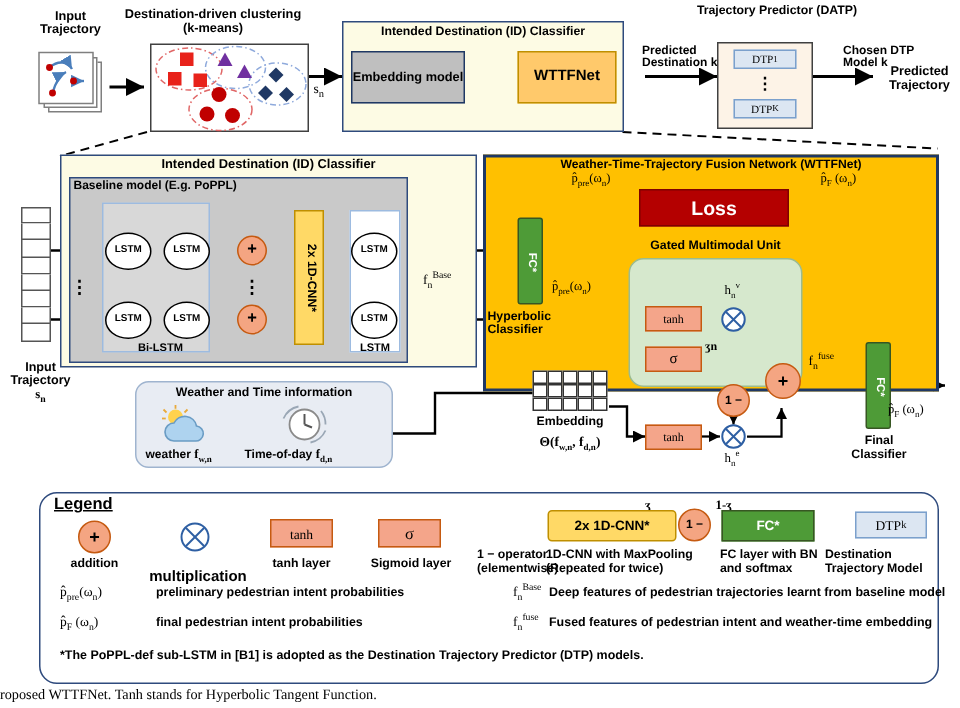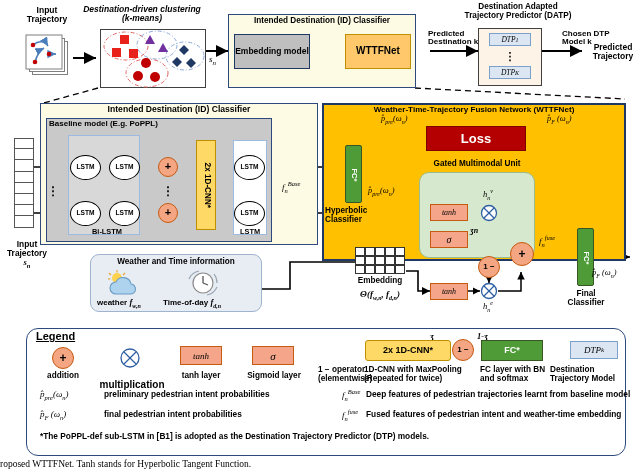--- a/index.html
+++ b/index.html
@@ -1,20 +1,20 @@
 <!DOCTYPE html>
 <html><head>
 <meta charset="utf-8">
 <style>
   html,body{margin:0;padding:0;background:#fff;}
   body{width:640px;height:472px;position:relative;overflow:hidden;
        font-family:"Liberation Sans",sans-serif;color:#000;}
   .abs{position:absolute;}
   .lbl{font-weight:bold;line-height:1.05;text-align:center;}
-  .it{font-style:italic;font-family:"Liberation Serif",serif;}
+  .it{font-family:"Liberation Serif",serif;}
   svg{position:absolute;left:0;top:0;overflow:visible;}
   .box{position:absolute;box-sizing:border-box;}
   .ctr{display:flex;align-items:center;justify-content:center;text-align:center;}
 
   
   .panel-id-top{border:1px solid #2e4a7d;background:#fdfbe4;}
   .panel-wttf{border:2px solid #1f3864;background:#ffc000;}
   .panel-idmain{border:1px solid #2e4a7d;background:#fdfbe4;}
   .panel-base{border:1px solid #2e4a7d;background:#c9c9c9;}
   .panel-bilstm{border:1px solid #9dbbe0;background:#d8d8d8;}
@@ -141,21 +141,21 @@
 <svg style="left:26px;top:35px;" width="36" height="34">
   <rect x="0" y="0" width="36" height="34" fill="#fff" stroke="#7f7f7f" stroke-width="1"></rect>
   <path d="M7,10 C13,5 19,6 22,11" fill="none" stroke="#4a7ebb" stroke-width="1.6" marker-end="url(#ahb)"></path>
   <path d="M9,27 C11,20 14,15 18,13" fill="none" stroke="#4a7ebb" stroke-width="1.6" marker-end="url(#ahb)"></path>
   <path d="M23,19 C26,19 28,19 30,19" fill="none" stroke="#4a7ebb" stroke-width="1.6" marker-end="url(#ahb)"></path>
   <circle cx="7" cy="10" r="2.3" fill="#c00000"></circle>
   <circle cx="9" cy="27" r="2.3" fill="#c00000"></circle>
   <circle cx="23" cy="19" r="2.3" fill="#c00000"></circle>
 </svg>
 
-<div class="abs lbl" style="left:78px;top:5px;width:128px;font-size:8.5px;font-style:italic;">
+<div class="abs lbl" style="left:78px;top:5px;width:128px;font-size:8.5px;">
   <div>Destination-driven clustering</div>
   <div>(k-means)</div>
 </div>
 <div class="box clusterbox" style="left:100px;top:29px;width:106px;height:59px;"></div>
 <svg style="left:100px;top:29px;" width="106" height="59">
   <ellipse cx="26" cy="17" rx="22" ry="14" fill="none" stroke="#e06666" stroke-width="1" stroke-dasharray="4,2,1,2"></ellipse>
   <ellipse cx="57" cy="16" rx="20" ry="14" fill="none" stroke="#8faadc" stroke-width="1" stroke-dasharray="4,2,1,2"></ellipse>
   <ellipse cx="85" cy="27" rx="19" ry="14" fill="none" stroke="#8faadc" stroke-width="1" stroke-dasharray="4,2,1,2"></ellipse>
   <ellipse cx="47" cy="44" rx="21" ry="14" fill="none" stroke="#e06666" stroke-width="1" stroke-dasharray="4,2,1,2"></ellipse>
   <rect x="20" y="6" width="9" height="9" fill="#e8221a"></rect>
@@ -179,21 +179,20 @@
 <div class="abs lbl" style="left:230px;top:17px;width:184px;font-size:8.2px;">Intended Destination (ID) Classifier</div>
 <div class="box baseline-blk ctr lbl" style="left:234px;top:34px;width:76px;height:35px;font-size:8.5px;">Embedding model</div>
 <div class="box wttf-blk ctr lbl" style="left:345px;top:34px;width:66px;height:35px;font-size:10px;">WTTFNet</div>
 
 <div class="abs lbl" style="left:428px;top:30px;width:52px;font-size:8px;text-align:left;">
   <div>Predicted</div>
   <div>Destination k</div>
 </div>
 
 <div class="abs lbl" style="left:428px;top:3px;width:180px;font-size:8.2px;">
-  <div>Destination Adapted</div>
   <div>Trajectory Predictor (DATP)</div>
 </div>
 <div class="box dashframe" style="left:478px;top:28px;width:64px;height:58px;border:1px solid #404040;background:#fdf3e7;"></div>
 <div class="box dtp ctr it" style="left:489px;top:33px;width:42px;height:13px;font-size:7.5px;">
   <span>DTP</span>
     <sub style="font-size:6px">1</sub>
 </div>
 <div class="abs dots ctr" style="left:489px;top:48px;width:42px;height:16px;font-size:11px;">⋮</div>
 <div class="box dtp ctr it" style="left:489px;top:66px;width:42px;height:13px;font-size:7.5px;">
   <span>DTP</span>

